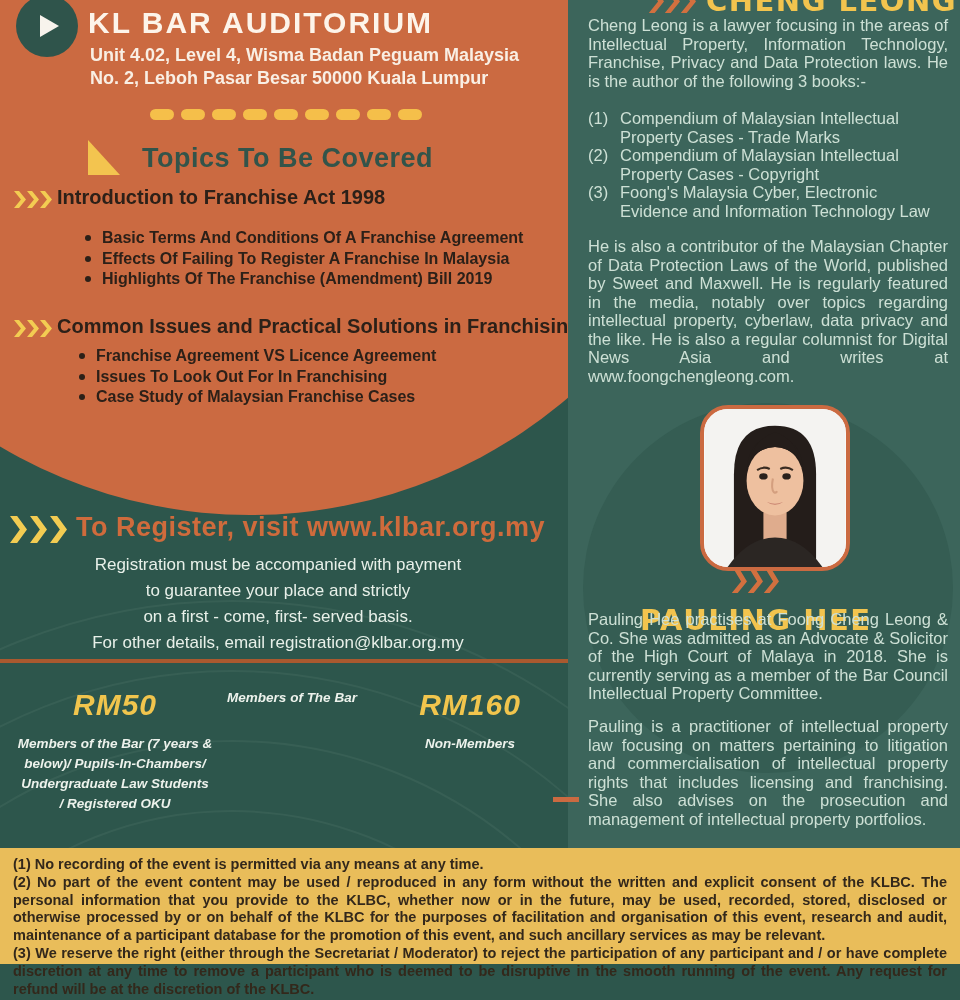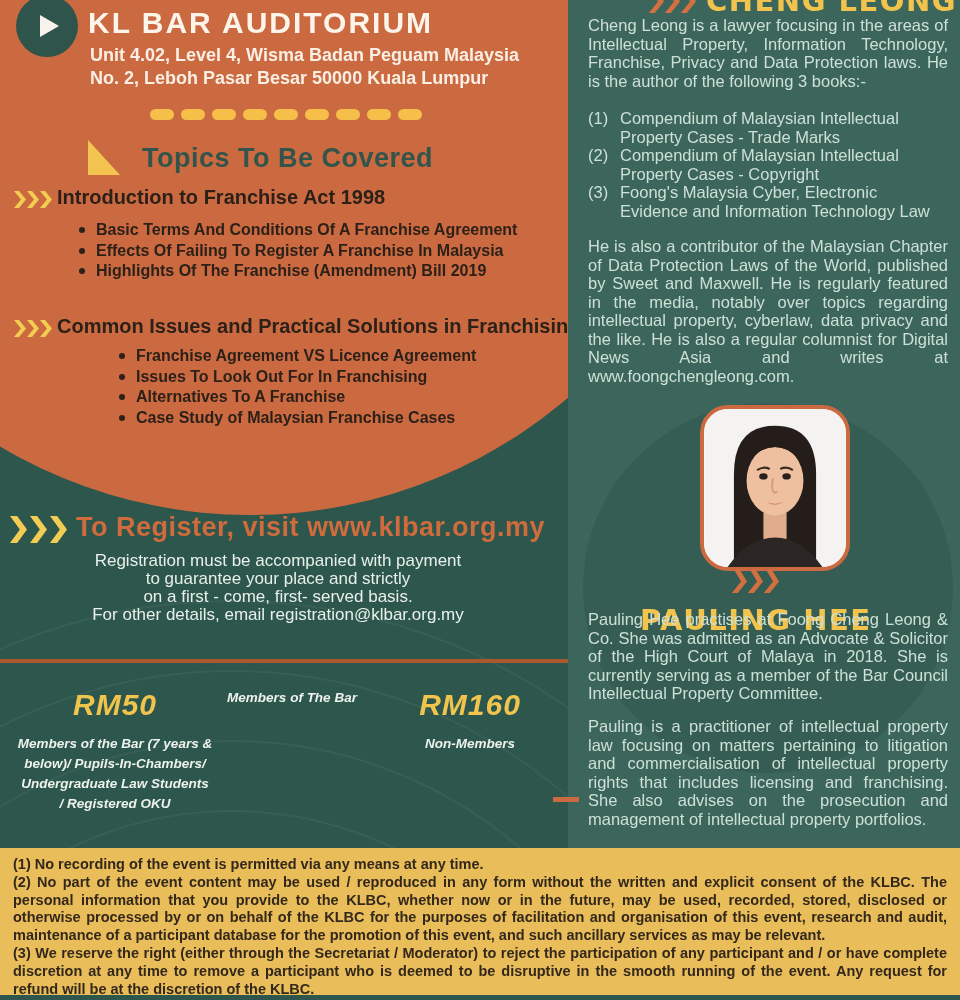--- a/index.html
+++ b/index.html
@@ -38,21 +38,21 @@
   .topic-bullets{position:absolute;left:96px;margin:0;padding:0;list-style:none;}
   .topic-bullets li{font-size:16px;font-weight:700;color:#2c2018;line-height:20.5px;
     white-space:nowrap;position:relative;}
   .topic-bullets li::before{content:"";position:absolute;left:-17px;top:7px;width:6px;height:6px;
     border-radius:50%;background:#2c2018;}
   #register-chevrons{position:absolute;left:10px;top:516px;display:flex;gap:3px;}
   #register-chevrons .chev{width:17px;height:27px;}
   #register-heading{position:absolute;left:76px;top:512px;font-size:27px;font-weight:800;
     color:#cf6b3c;letter-spacing:0.5px;white-space:nowrap;}
   #register-details{position:absolute;left:0;top:552px;width:556px;text-align:center;
-    font-size:17px;font-weight:400;color:#e8f0e9;line-height:18px;white-space:pre-line;}
+    font-size:17px;font-weight:400;color:#e8f0e9;line-height:26px;white-space:pre-line;}
   #price-divider{position:absolute;left:0;top:659px;width:568px;height:4px;background:#a9592f;}
   .tier{position:absolute;top:688px;text-align:center;}
   .tier-price{font-size:30px;font-weight:800;font-style:italic;color:#f1c54d;
     letter-spacing:1px;margin-bottom:12px;}
   .tier-desc{font-size:13.5px;font-weight:700;font-style:italic;color:#edf2ec;
     line-height:20px;white-space:pre-line;}
   #tier-0{left:8px;width:214px;}
   #tier-1{left:222px;width:140px;}
   #tier-2{left:395px;width:150px;}
   
@@ -75,21 +75,21 @@
   .book-title{flex:1;}
   #speaker1-bio2{top:237px;}
   #photo-frame{position:absolute;left:132px;top:405px;width:142px;height:158px;
     border-radius:28px;border:4px solid #cb6a41;background:#fff;overflow:hidden;
     box-shadow:inset 0 0 0 5px #fff;}
   #photo-frame svg{display:block;width:100%;height:100%;}
   #speaker2-bio1{top:610px;}
   #speaker2-bio2{top:717px;}
   #orange-dash{position:absolute;left:553px;top:797px;width:26px;height:5px;background:#cb6a41;}
   
-  #footer-banner{position:absolute;left:0;top:848px;width:960px;height:147px;
+  #footer-banner{position:absolute;left:0;top:848px;width:960px;height:116px;
     background:#e9bd5a;box-sizing:border-box;padding:8px 13px;}
   #footer-banner p{margin:0;font-size:14.5px;font-weight:700;color:#33281b;
     line-height:17.8px;text-align:justify;}
 </style>
 </head>
 <body>
 
 <div id="poster">
 
   <div id="left-col">
@@ -122,36 +122,35 @@
 
     <div id="topics-triangle"></div>
     <div id="topics-heading">Topics To Be Covered</div>
 
     <div class="topic-chevrons" style="top:191px;">
       <span class="chev"></span>
       <span class="chev"></span>
       <span class="chev"></span>
     </div>
     <div class="topic-title" style="top:186px;">Introduction to Franchise Act 1998</div>
-    <ul class="topic-bullets" style="top:220px;">
+    <ul class="topic-bullets" style="top:228px;margin-left:6px;">
       <li>Basic Terms And Conditions Of A Franchise Agreement</li>
       <li>Effects Of Failing To Register A Franchise In Malaysia</li>
       <li>Highlights Of The Franchise (Amendment) Bill 2019</li>
     </ul>
 
     <div class="topic-chevrons" style="top:320px;">
       <span class="chev"></span>
       <span class="chev"></span>
       <span class="chev"></span>
     </div>
     <div class="topic-title" style="top:315px;">Common Issues and Practical Solutions in Franchising</div>
-    <ul class="topic-bullets" style="top:346px;margin-left:40px;">
+    <ul class="topic-bullets" style="top:346px;">
       <li>Franchise Agreement VS Licence Agreement</li>
       <li>Issues To Look Out For In Franchising</li>
-      <li>Alternatives To A Franchise</li>
       <li>Case Study of Malaysian Franchise Cases</li>
     </ul>
 
     <div id="register-chevrons">
       <span class="chev"></span>
       <span class="chev"></span>
       <span class="chev"></span>
     </div>
     <div id="register-heading">To Register, visit www.klbar.org.my</div>
     <div id="register-details">Registration must be accompanied with payment

